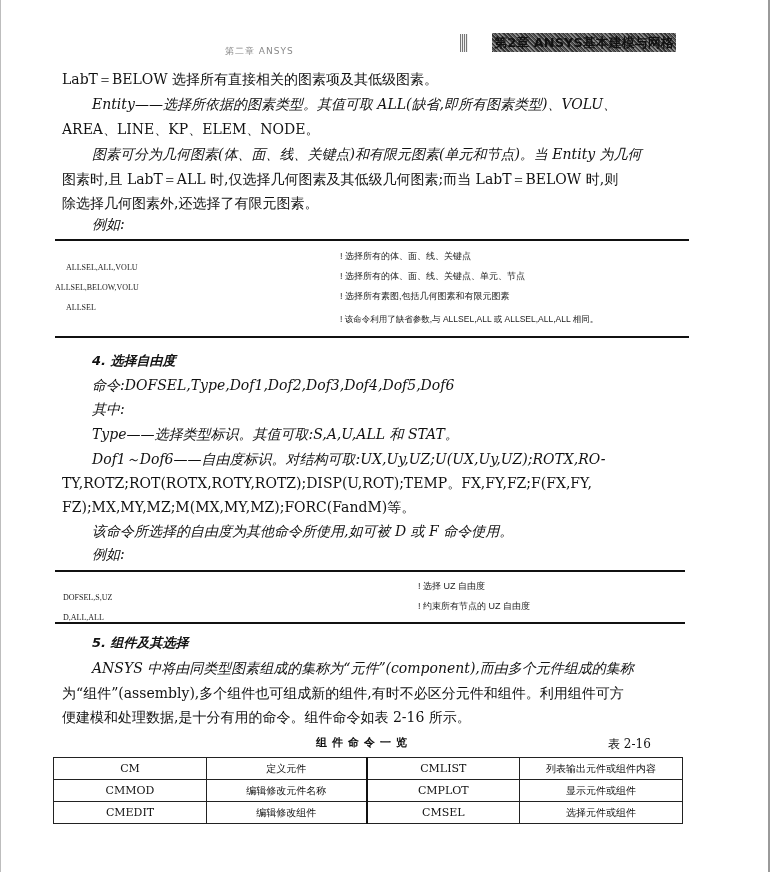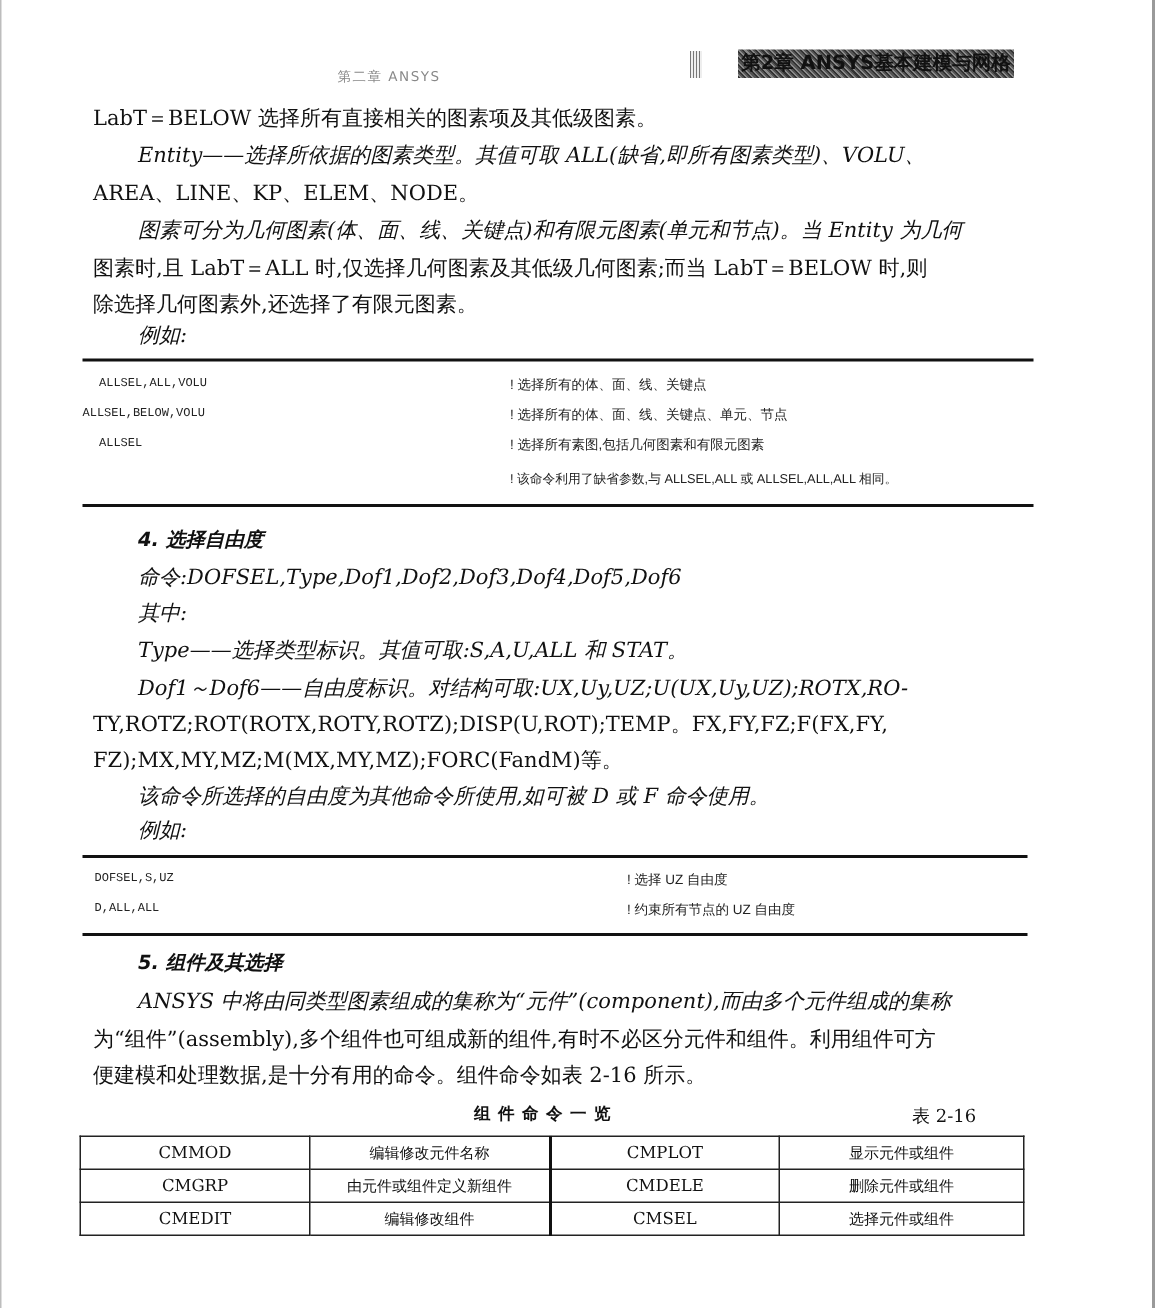--- a/index.html
+++ b/index.html
@@ -11,21 +11,21 @@
     .edge-right { position: absolute; right: 0; top: 0; width: 2px; height: 872px; background: #9a9a9a; }
     .hdr-left { position: absolute; left: 225px; top: 45px; font-size: 9px; color: #888; letter-spacing: 1px; font-family: "DejaVu Sans", sans-serif; }
     .hdr-mark { position: absolute; left: 460px; top: 34px; width: 8px; height: 18px; background: repeating-linear-gradient(90deg,#777 0 1px,#eee 1px 2px); }
     .hdr-right { position: absolute; left: 492px; top: 33px; width: 184px; height: 19px;
       background: repeating-linear-gradient(45deg,#333 0 1px,#8a8a8a 1px 2px,#555 2px 3px);
       color: #111; font-size: 13px; font-weight: bold; line-height: 19px; text-align: center; font-family: "DejaVu Sans", sans-serif; overflow: hidden; }
     .p { position: absolute; left: 62px; width: 634px; font-size: 14px; line-height: 17px; white-space: nowrap; }
     .ind { left: 92px; font-style: italic; }
     .h4 { font-family: "DejaVu Sans", sans-serif; font-weight: bold; font-size: 13px; }
     .rule { position: absolute; height: 2px; background: #111; }
-    .code { position: absolute; font-family: Liberation Mono, monospace; font-size: 8px; white-space: nowrap; color: #222; }
+    .code { position: absolute; font-family: Liberation Serif, serif; font-size: 8px; white-space: nowrap; color: #222; margin-top: 12px; }
     .cmt { position: absolute; font-family: Liberation Sans, sans-serif; font-size: 9px; white-space: nowrap; color: #222; }
     .caption { position: absolute; top: 735px; font-family: "DejaVu Sans", sans-serif; font-size: 11px; font-weight: bold; letter-spacing: 5px; }
     .tabno { position: absolute; left: 608px; top: 736px; font-size: 12px; }
     table.cmd { position: absolute; left: 53px; top: 757px; width: 629px; border-collapse: collapse; table-layout: fixed; }
     table.cmd td { border: 1px solid #222; height: 21px; text-align: center; font-size: 11px; padding: 0; }
     table.cmd td.z { font-family: "DejaVu Sans", sans-serif; font-size: 10px; }
     table.cmd td.sep { border-left: 2px solid #111; }
     table.cmd tr.head td { font-family: "DejaVu Sans", sans-serif; font-size: 10px; letter-spacing: 3px; }
   </style>
 </head>
@@ -83,30 +83,30 @@
 
 <table class="cmd">
   <colgroup>
       <col style="width:153px">
       <col style="width:160px">
       <col style="width:153px">
       <col style="width:163px">
     </colgroup>
   <tbody>
   <tr>
+    <td>CM</td>
+    <td class="z">定义元件</td>
+    <td class="sep">CMLIST</td>
+    <td class="z">列表输出元件或组件内容</td>
+  </tr>
+  <tr>
     <td>CMMOD</td>
     <td class="z">编辑修改元件名称</td>
     <td class="sep">CMPLOT</td>
     <td class="z">显示元件或组件</td>
-  </tr>
-  <tr>
-    <td>CMGRP</td>
-    <td class="z">由元件或组件定义新组件</td>
-    <td class="sep">CMDELE</td>
-    <td class="z">删除元件或组件</td>
   </tr>
   <tr>
     <td>CMEDIT</td>
     <td class="z">编辑修改组件</td>
     <td class="sep">CMSEL</td>
     <td class="z">选择元件或组件</td>
   </tr>
 </tbody>
   </table>
 

